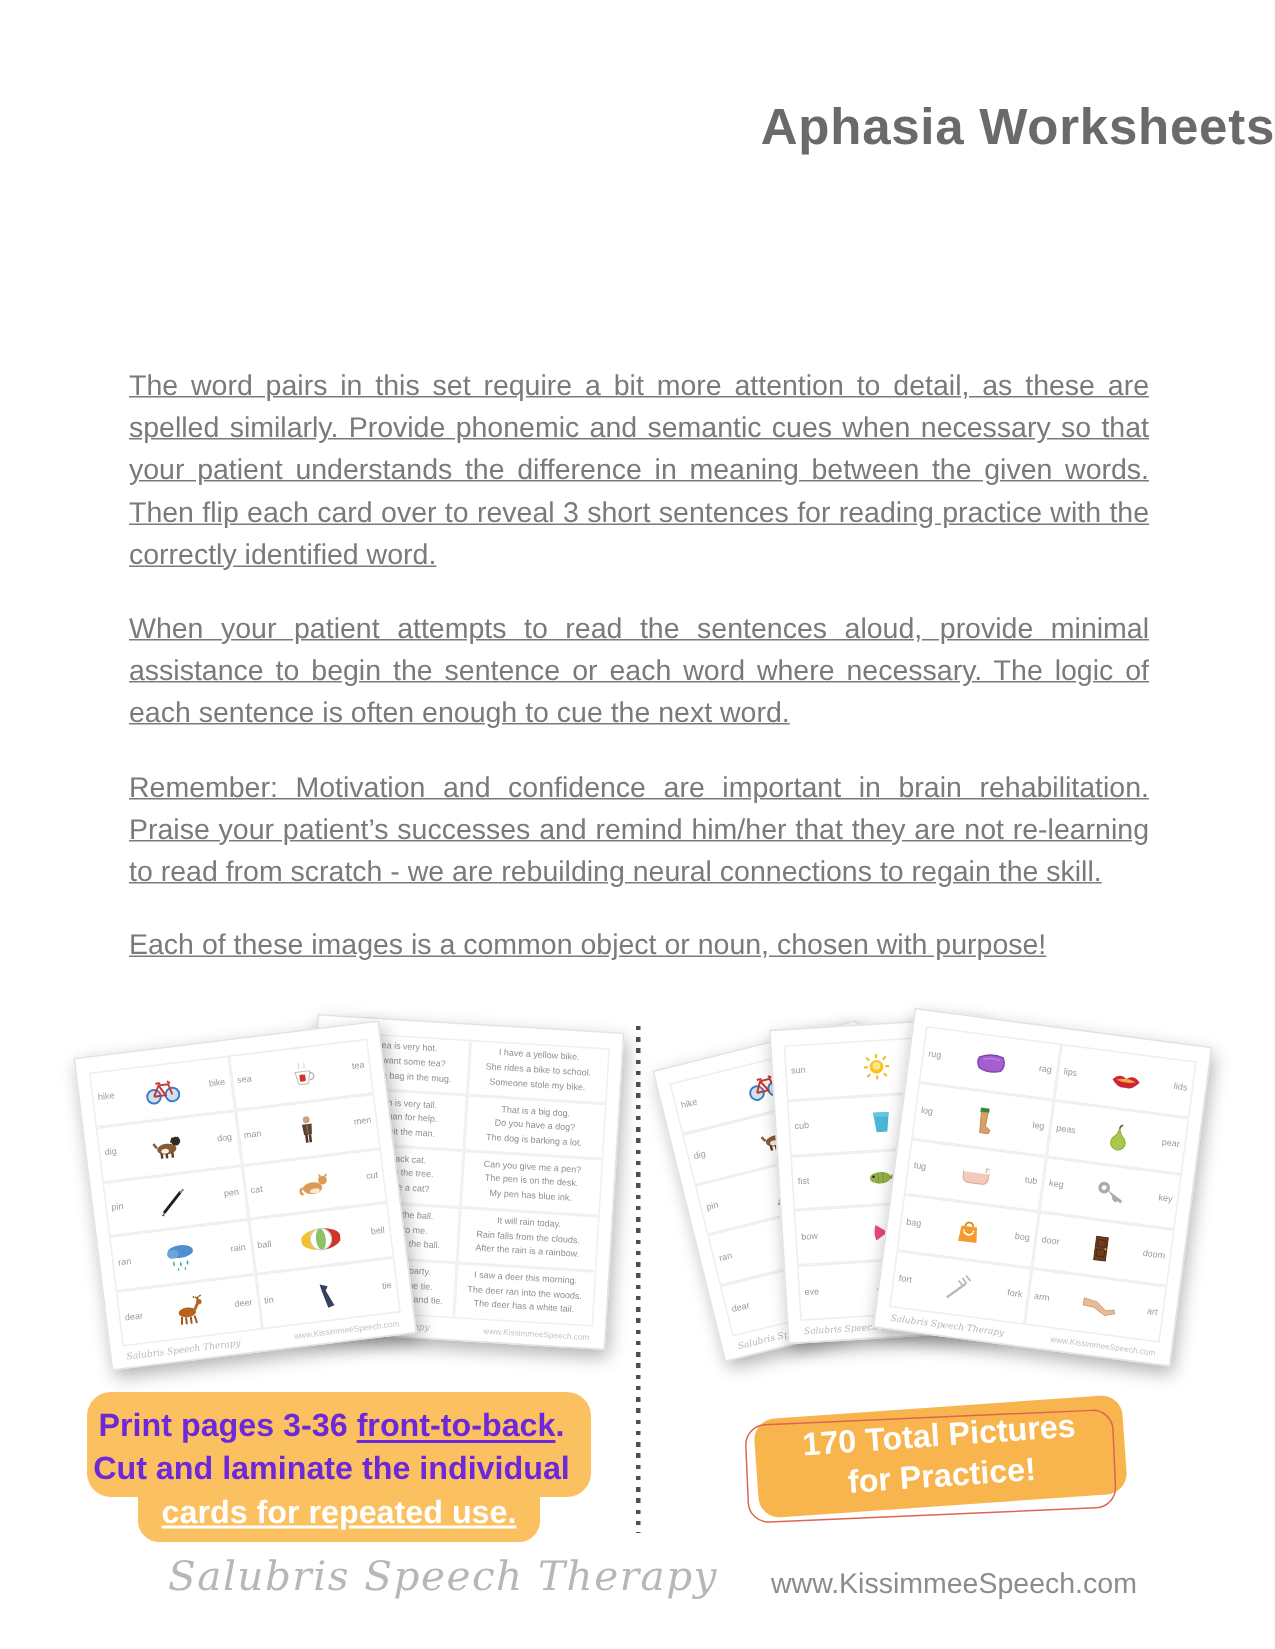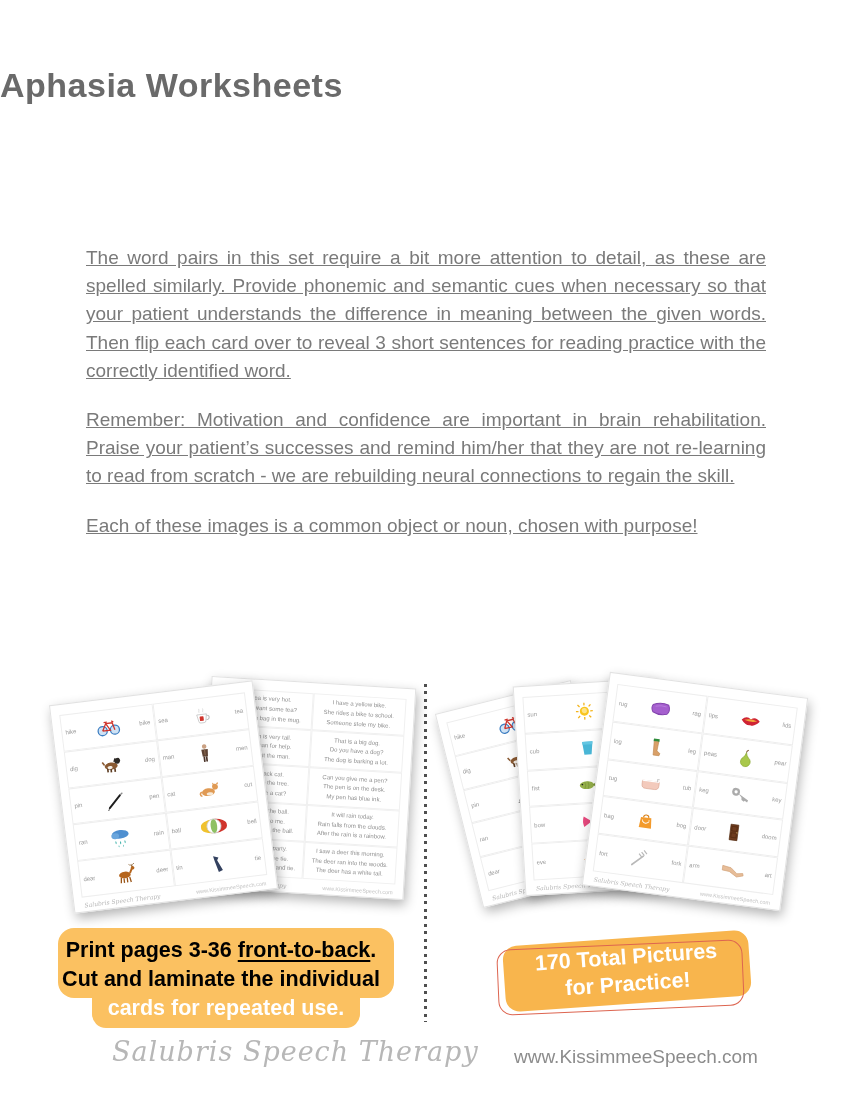--- a/index.html
+++ b/index.html
@@ -1,20 +1,20 @@
 <!DOCTYPE html>
 <html style="--accent: #fbc161; --accent2: #f8b54d; --outline-red: #dd6550; --title-gray: #6a6a6a; --body-gray: #7a7a7a; --footer-gray: #b7b7b7; --link-gray: #8c8c8c; --divider-gray: #4f4f4f;"><head>
 <meta charset="utf-8">
 <style>
   * { margin:0; padding:0; box-sizing:border-box; }
   html,body { background:#fff; }
   body { font-family:"Liberation Sans", sans-serif; }
   .sheet { position:relative; width:850px; height:1099px; background:#fff; overflow:hidden; margin:0 auto; }
 
-  .title    { position:absolute; top:66px;  left:0; width:100%; text-align:left; font-size:34px; font-weight:700; color:var(--title-gray); letter-spacing:.5px; }
+  .title    { position:absolute; top:66px;  left:0; width:100%; text-align:right; font-size:34px; font-weight:700; color:var(--title-gray); letter-spacing:.5px; }
   .subtitle { position:absolute; top:118px; left:0; width:100%; text-align:center; font-size:48px; font-weight:700; color:var(--title-gray); letter-spacing:.5px; }
   .tagline  { position:absolute; top:198px; left:0; width:100%; text-align:center; font-size:20.5px; font-weight:600; color:var(--title-gray); }
 
   .content { position:absolute; top:244px; left:86px; width:680px; }
   .content p { font-size:19px; line-height:28.2px; color:var(--body-gray); text-align:justify; margin-bottom:21px; font-weight:500;text-decoration:underline; }
 
   
   .previews { position:absolute; top:676px; left:0; width:850px; height:250px; }
   .preview  { position:absolute; top:0; height:245px; }
   .preview-left  { left:55px;  width:375px; }
@@ -36,23 +36,23 @@
 
   .pfoot-l { position:absolute; left:10px;  bottom:3px; font-family:"DejaVu Serif", serif; font-style:italic; font-size:6px; color:#b9b9b9; }
   .pfoot-r { position:absolute; right:10px; bottom:3px; font-size:5.5px; color:#c4c4c4; }
 
   .divider { position:absolute; left:424px; top:8px; width:3px; height:338px;
              background-image:repeating-linear-gradient(to bottom, var(--divider-gray) 0 3px, transparent 3px 7.5px); }
 
   
   .callout-left { position:absolute; left:58px; top:928px; width:336px; text-align:center; }
   .co-top { background:var(--accent); border-radius:16px; padding:8px 10px 4px 0;
-            color:#000000; font-size:21.5px; font-weight:700; line-height:29px; }
+            color:#6d28d9; font-size:21.5px; font-weight:700; line-height:29px; }
   .co-bottom { display:inline-block; background:var(--accent); border-radius:4px 4px 14px 14px;
-               margin-top:-5px; padding:2px 16px 6px 16px; color:#fff; font-size:21.5px; font-weight:700; line-height:27px; }
+               margin-top:-5px; padding:2px 16px 6px 16px; color:#fff; font-size:21.5px; font-weight:700; line-height:27px;text-decoration:underline; }
   .co-top .u { text-decoration:underline; text-underline-offset:3px; }
 
   .badge { position:absolute; left:504px; top:938px; width:246px; height:66px;
            background:var(--accent2); border-radius:14px; transform:rotate(-4deg);
            display:flex; flex-direction:column; align-items:center; justify-content:center; }
   .badge::after { content:""; position:absolute; inset:0; border:1.6px solid var(--outline-red);
                   border-radius:14px; transform:translate(-7px,6px) rotate(1.5deg); z-index:-1; }
   .badge div { color:#fff; font-size:21.5px; font-weight:700; line-height:27px; }
 
   
@@ -62,20 +62,21 @@
 </style>
 </head>
 <body>
 
 <div class="sheet">
 
   <div class="title">Aphasia Worksheets</div>
 
   <div class="content">
     <p>The word pairs in this set require a bit more attention to detail, as these are spelled similarly. Provide phonemic and semantic cues when necessary so that your patient understands the difference in meaning between the given words. Then flip each card over to reveal 3 short sentences for reading practice with the correctly identified word.</p>
+    <p>When your patient attempts to read the sentences aloud, provide minimal assistance to begin the sentence or each word where necessary. The logic of each sentence is often enough to cue the next word.</p>
     <p>Remember: Motivation and confidence are important in brain rehabilitation. Praise your patient’s successes and remind him/her that they are not re-learning to read from scratch - we are rebuilding neural connections to regain the skill.</p>
     <p>Each of these images is a common object or noun, chosen with purpose!</p>
   </div>
 
   <div class="previews">
 
     <div class="preview preview-left">
       <div class="wpage" style="left:150px; top:6px; width:205px; height:212px; transform:rotate(3.5deg); z-index:1;">
         <div class="sgrid">
             <div class="scell">

